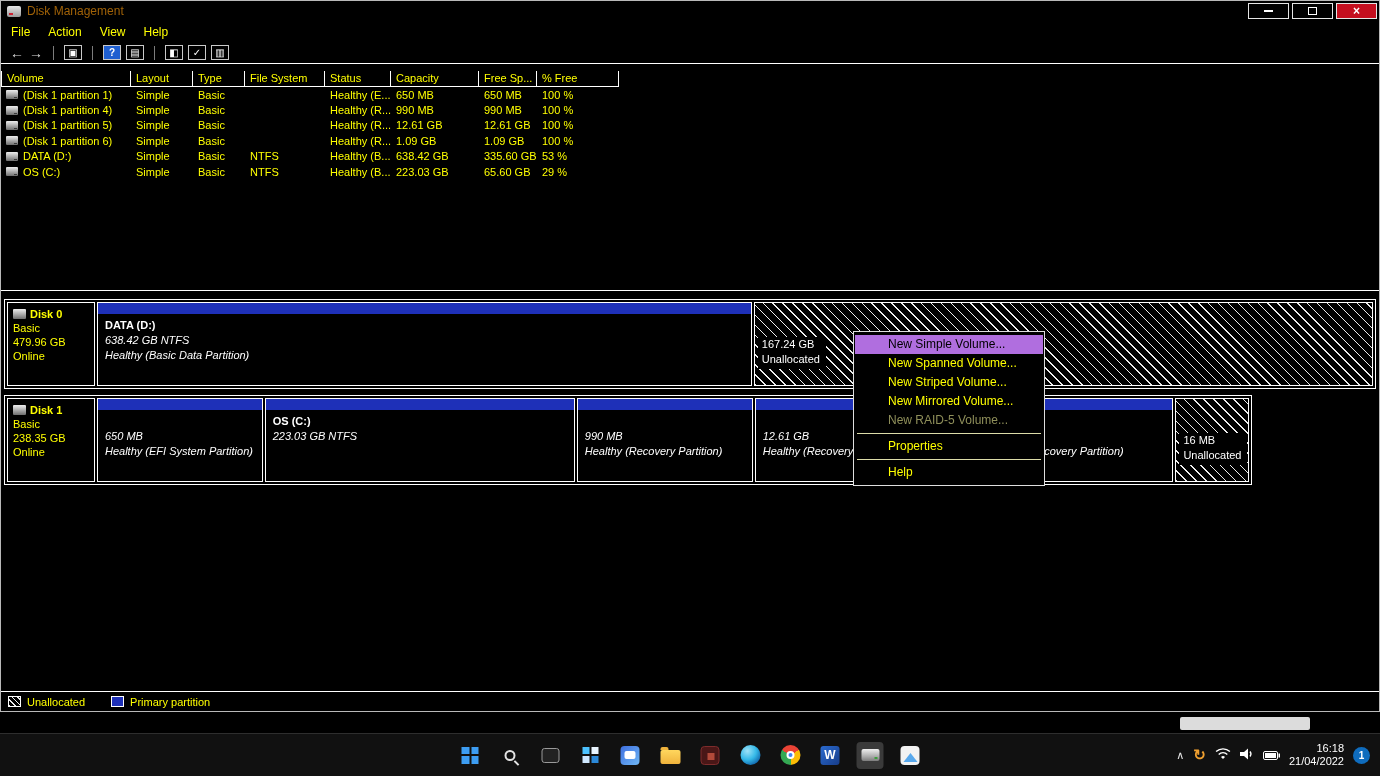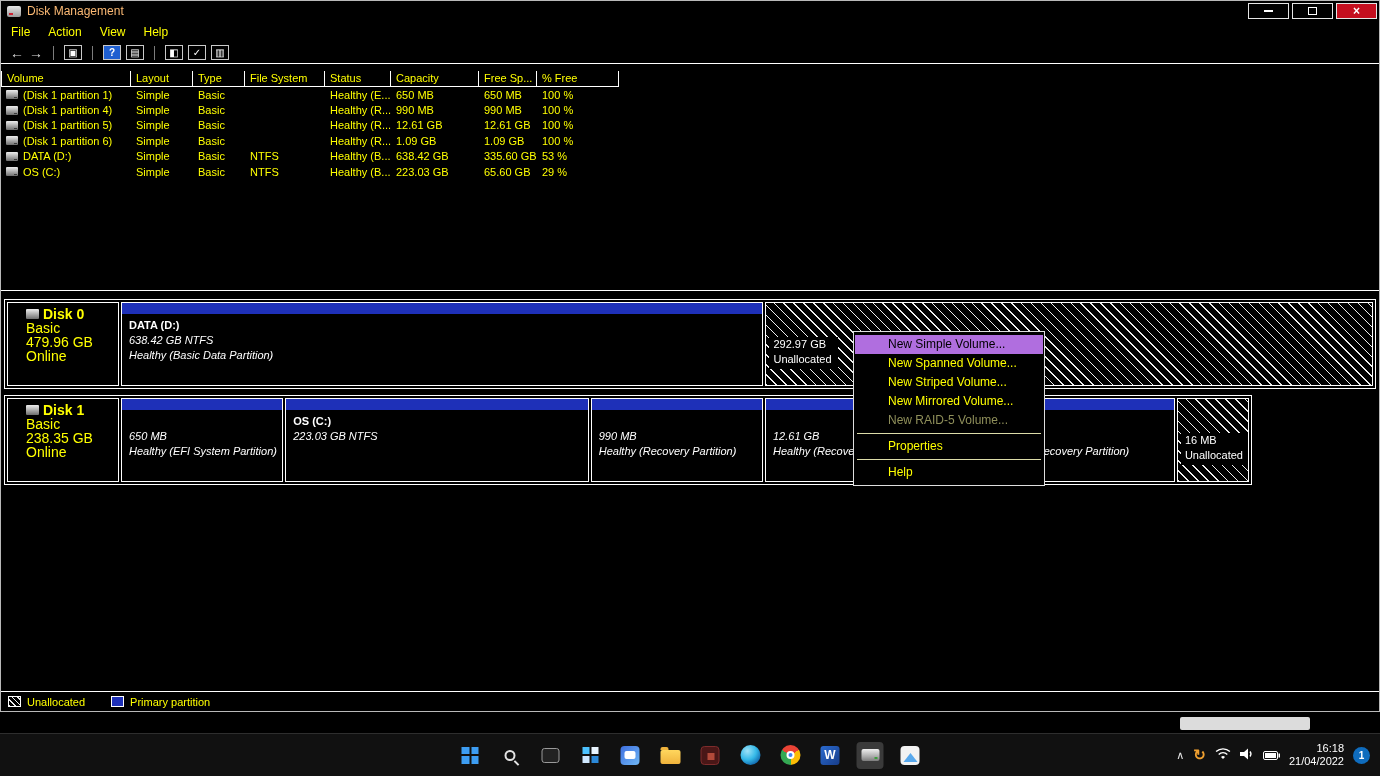--- a/index.html
+++ b/index.html
@@ -7,21 +7,21 @@
               font-family:"Liberation Sans", sans-serif; }
 
   
   .window { position:absolute; left:0; top:0; width:1380px; height:712px;
             background:#000; border:1px solid #b9b9b9; }
 
   .titlebar { height:20px; display:flex; align-items:center; padding:0 2px 0 6px; }
   .app-ico { width:14px; height:11px; background:linear-gradient(180deg,#e8e8e8,#9a9a9a);
              border-radius:2px; position:relative; flex:none; }
   .app-ico::after { content:""; position:absolute; left:2px; bottom:2px; width:4px; height:2px; background:#c23; }
-  .title-text { color:#fdba74; font-size:12px; margin-left:6px; }
+  .title-text { color:#a16207; font-size:12px; margin-left:6px; }
   .winbtns { margin-left:auto; display:flex; gap:3px; }
   .winbtn { width:41px; height:16px; border:1px solid #e6e6e6; background:#000;
             display:flex; align-items:center; justify-content:center; color:#fff; }
   .winbtn.close { background:#C50F1F; font-size:12px; font-weight:bold; }
   .g-min { width:9px; height:2px; background:#fff; }
   .g-max { width:9px; height:8px; border:1px solid #fff; }
 
   .menubar { height:21px; display:flex; align-items:center; gap:18px; padding-left:10px;
              color:#ffff00; font-size:12px; }
   .menubar span { cursor:default; }
@@ -44,22 +44,22 @@
   .tr>div { padding-left:5px; overflow:hidden; white-space:nowrap; }
   .vol { display:flex; align-items:center; gap:5px; }
   .dico { width:12px; height:9px; flex:none; border-radius:1px;
           background:linear-gradient(180deg,#ededed,#a8a8a8 55%,#6e6e6e); position:relative; }
   .dico::after { content:""; position:absolute; right:1px; bottom:1px; width:3px; height:1px; background:#3a3a3a; }
 
   
   .graphpane { position:relative; height:400px; }
   .diskrow { position:absolute; left:3px; border:1px solid #fff; background:#000;
              padding:2px; display:flex; gap:2px; }
-  .dlabel { width:112px; flex:none; border:1px solid #fff; padding:4px 18px;
-            font-size:14px; line-height:14px; color:#ffff00; }
+  .dlabel { width:88px; flex:none; border:1px solid #fff; padding:4px 5px;
+            font-size:11px; line-height:14px; color:#ffff00; }
   .dname { display:flex; align-items:center; gap:4px; font-weight:bold; }
   .dlico { width:13px; height:10px; border-radius:1px; flex:none;
            background:linear-gradient(180deg,#ededed,#a8a8a8 55%,#6e6e6e); }
   .parts { flex:1; display:flex; gap:2px; }
   .part { border:1px solid #fff; position:relative; overflow:hidden; background:#000; }
   .pbar { height:12px; background:#1E30B8; border-bottom:1px solid #000; }
   .pbody { padding:3px 7px 0 7px; font-size:11px; line-height:15px; color:#fff; white-space:nowrap; }
   .pbody .t1 { font-weight:bold; min-height:15px; }
   .pbody .t2,.pbody .t3 { min-height:15px;font-style:italic; }
   .part.unalloc { background-image:repeating-linear-gradient(45deg,#ededed 0px,#ededed 1px,transparent 1px,transparent 7px); }
@@ -283,21 +283,21 @@
         <div class="part" style="flex:51.4">
           <div class="pbar"></div>
           <div class="pbody">
             <div class="t1">DATA  (D:)</div>
             <div class="t2">638.42 GB NTFS</div>
             <div class="t3">Healthy (Basic Data Partition)</div>
           </div>
         </div>
         <div class="part unalloc" style="flex:48.6">
           <div class="ublock">
-            <div>292.97 GB</div>
+            <div>167.24 GB</div>
             <div>Unallocated</div>
           </div>
         </div>
       </div>
     </div>
 
     <div class="diskrow" style="top:104px; width:1248px; height:90px;">
       <div class="dlabel">
         <div class="dname">
             <span class="dlico"></span>

